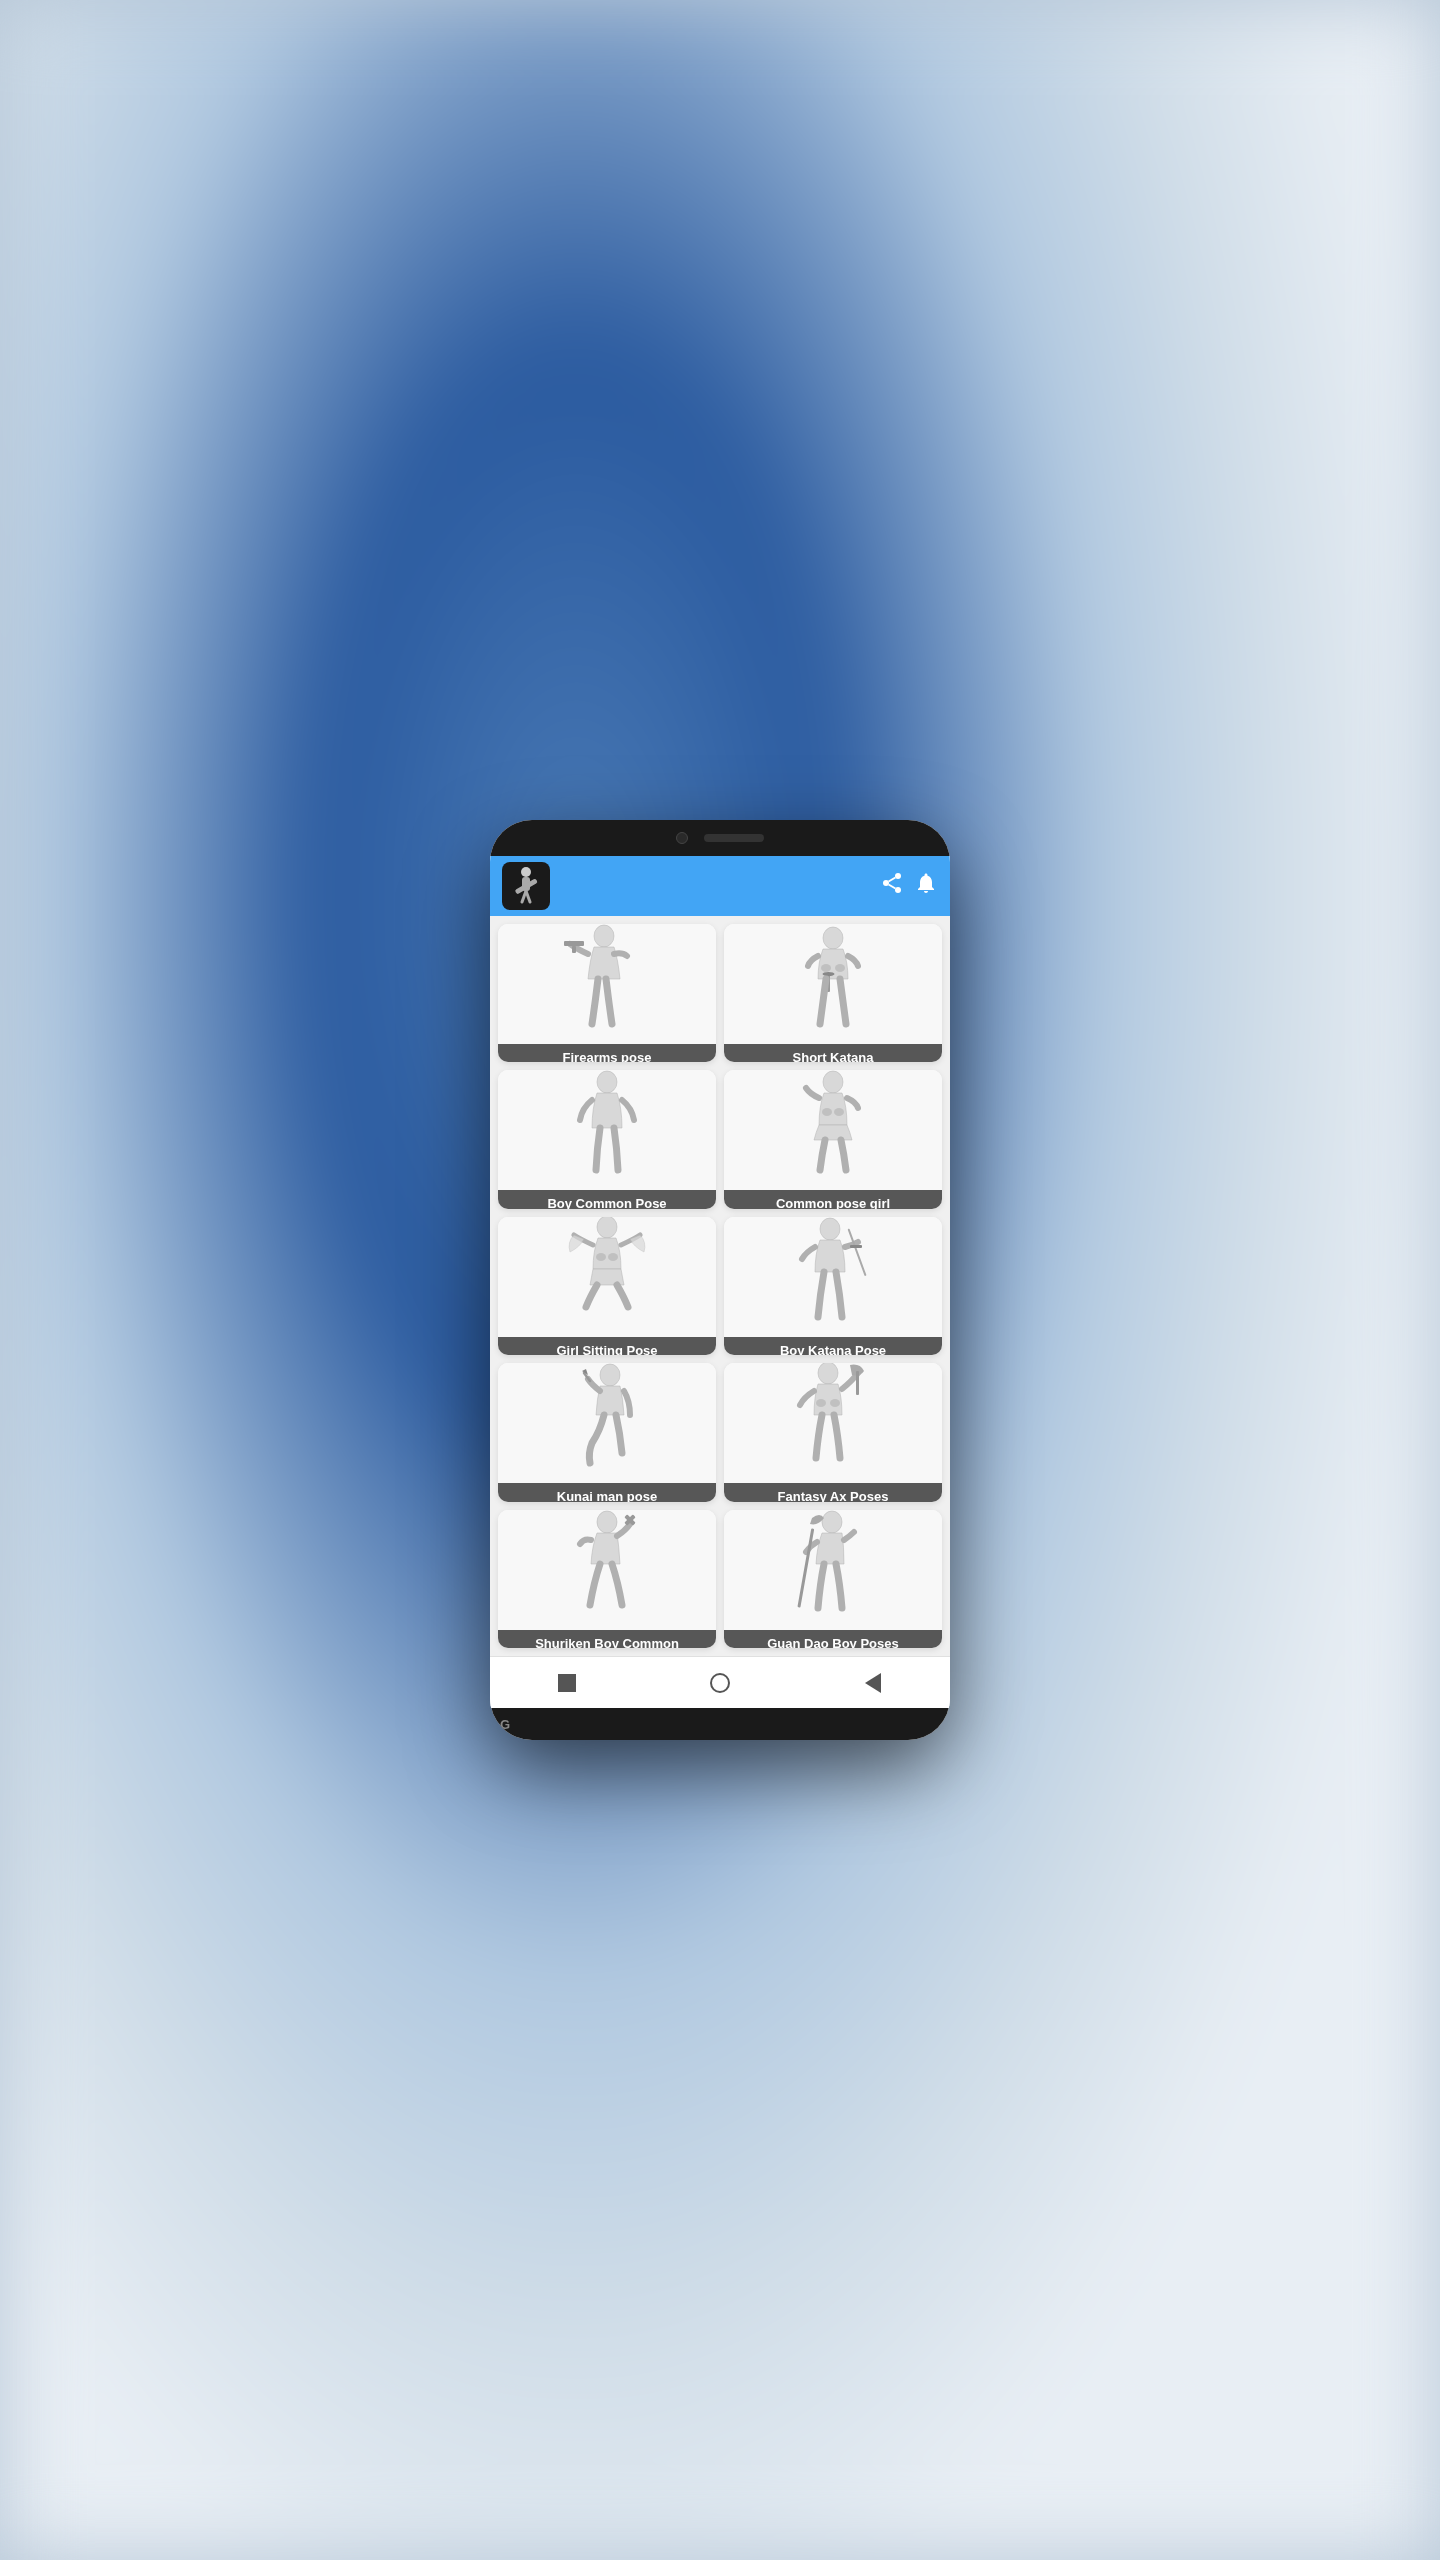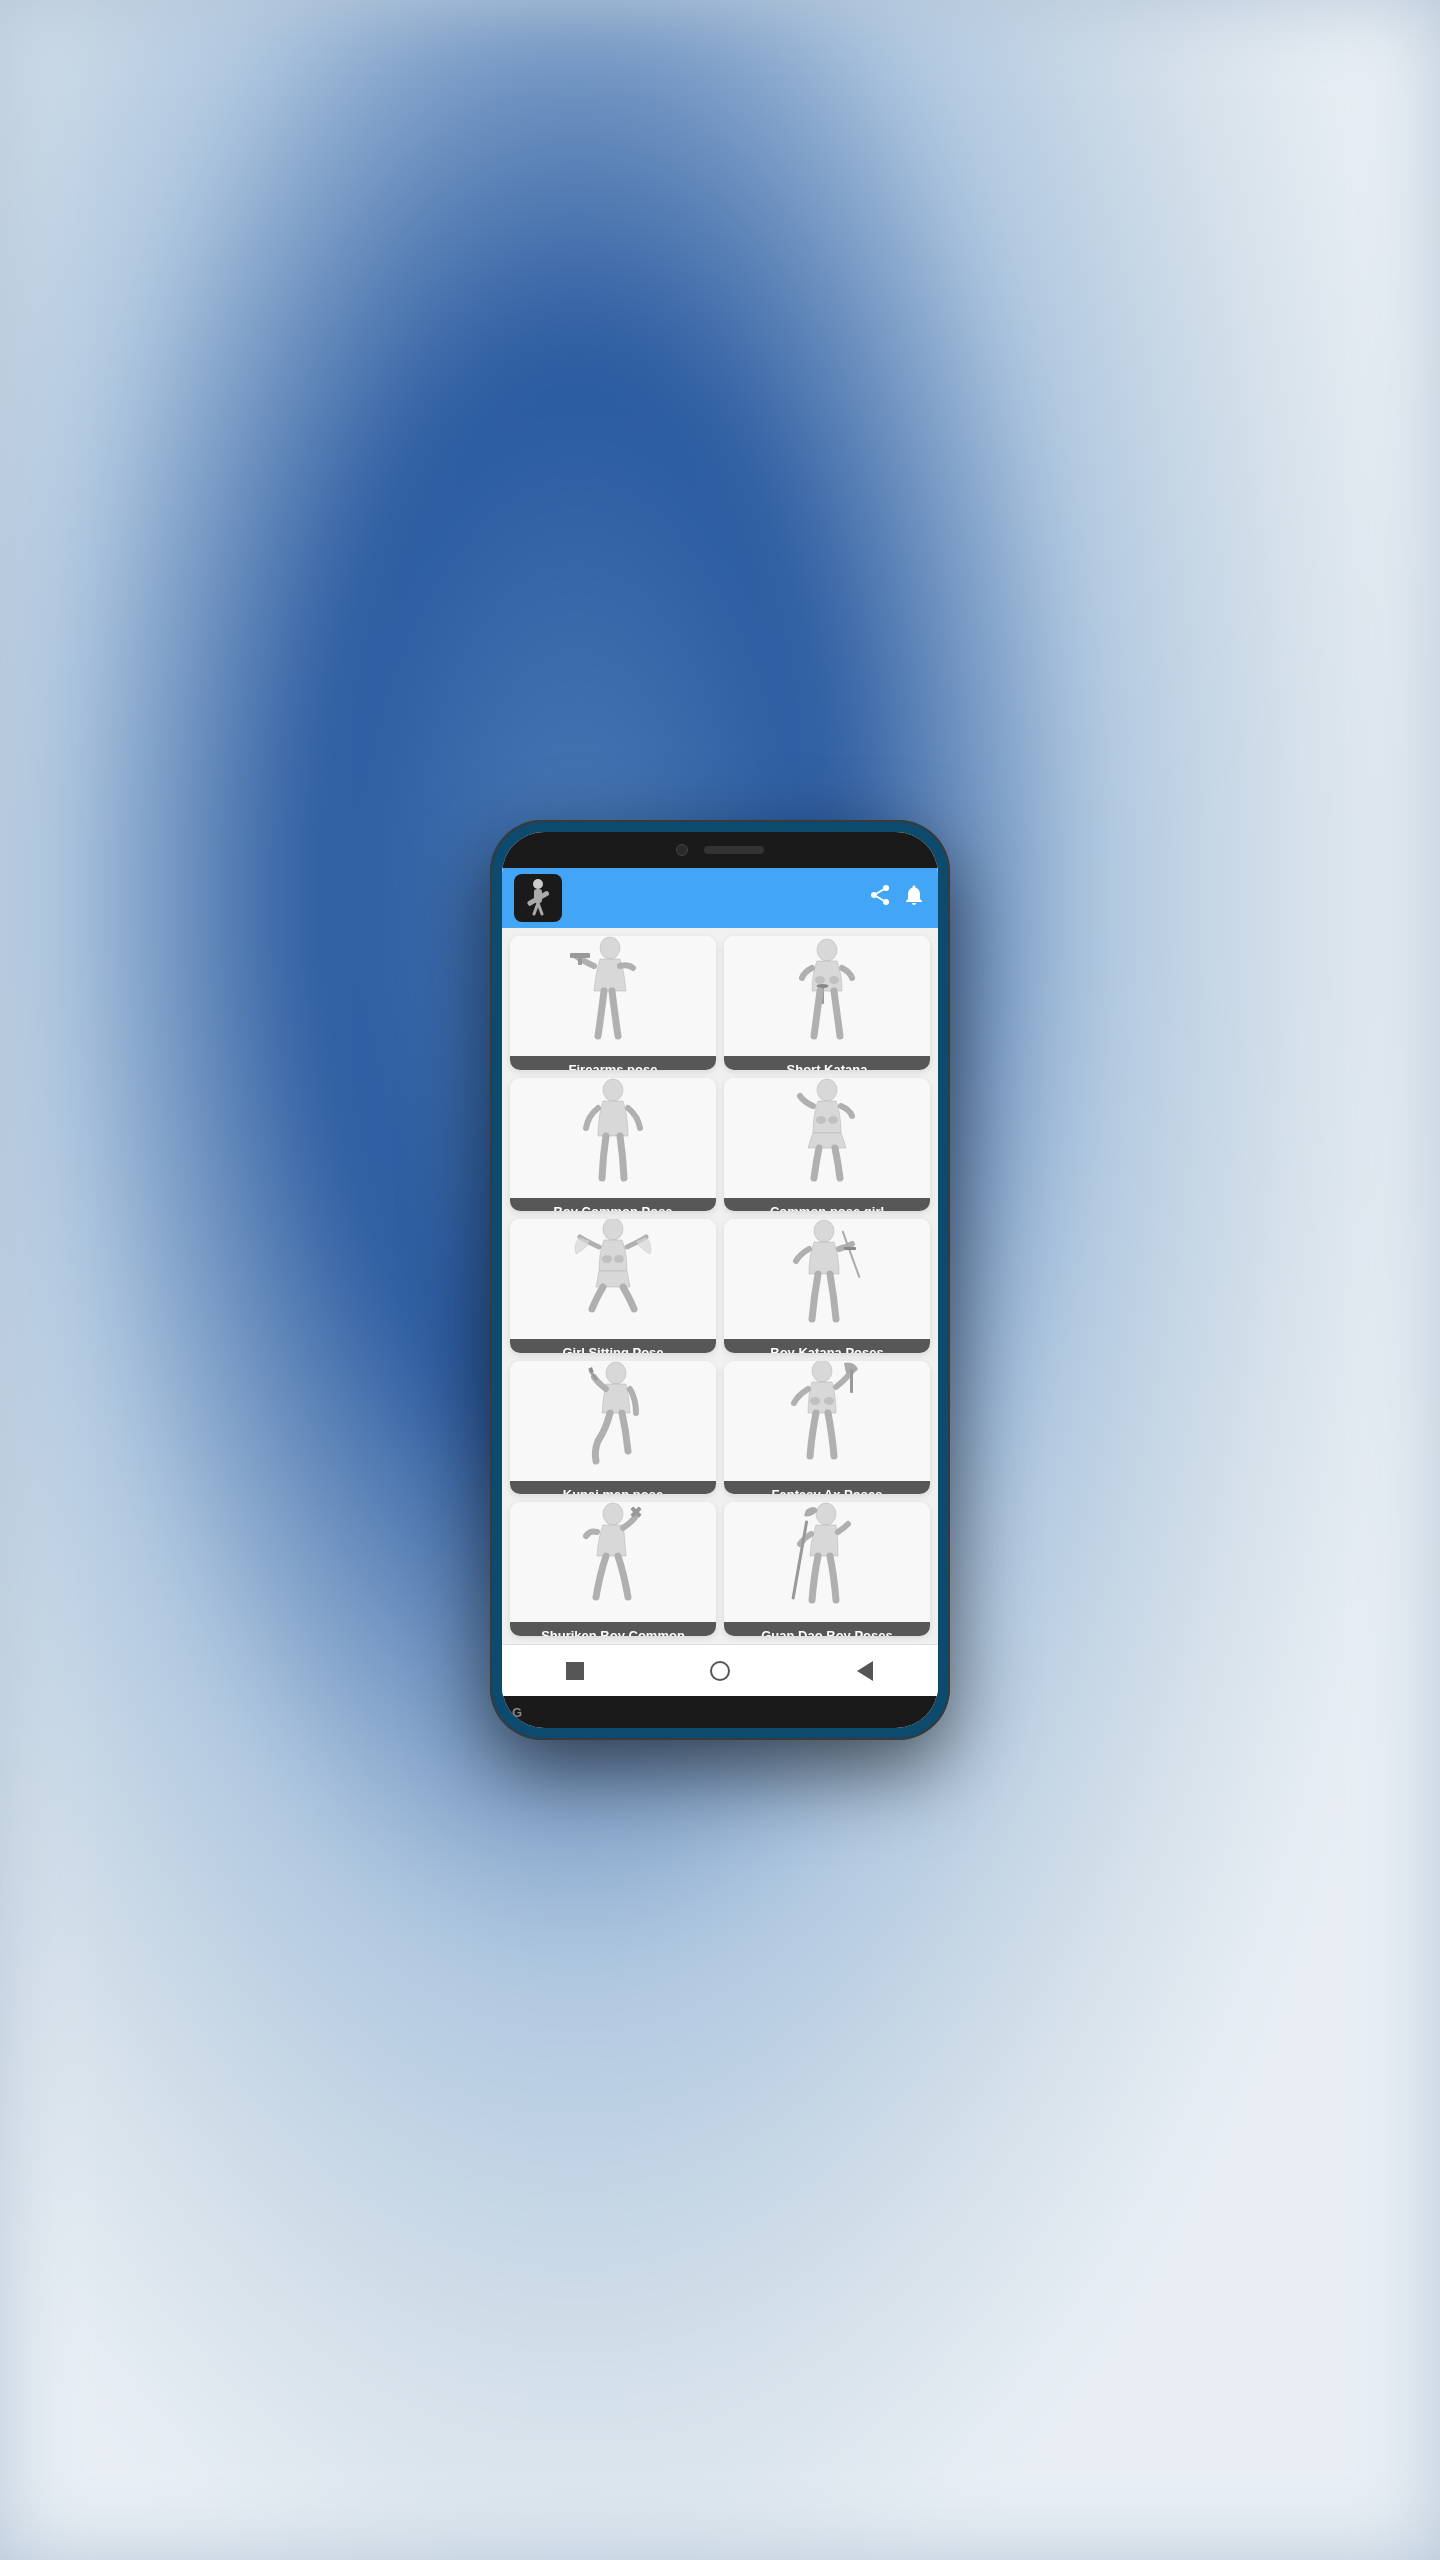--- a/index.html
+++ b/index.html
@@ -30,21 +30,20 @@
       display: flex;
       align-items: center;
       justify-content: center;
     }
 
     .phone-outer {
       width: 460px;
       height: 920px;
       background: #0c4a6e;
       border-radius: 52px;
-      padding: 12px;
       box-shadow: 0 30px 80px rgba(0,0,0,0.6), inset 0 0 0 2px #3a3a3a;
       position: relative;
     }
 
     .phone-inner {
       width: 100%;
       height: 100%;
       background: #ffffff;
       border-radius: 42px;
       overflow: hidden;
@@ -414,21 +413,21 @@
 
                 <rect x="68" y="10" width="2" height="50" rx="1" fill="#aaa" transform="rotate(-20 70 35)"></rect>
                 <rect x="62" y="28" width="12" height="3" rx="1" fill="#888"></rect>
 
                 <path d="M27 30 Q18 35 14 42" stroke="#b0b0b0" stroke-width="6" stroke-linecap="round" fill="none"></path>
 
                 <path d="M36 55 Q32 78 30 100" stroke="#b0b0b0" stroke-width="7" stroke-linecap="round" fill="none"></path>
                 <path d="M48 55 Q52 78 54 100" stroke="#b0b0b0" stroke-width="7" stroke-linecap="round" fill="none"></path>
               </svg>
             </div>
-            <div class="pose-label">Boy Katana Poses</div>
+            <div class="pose-label">Boy Katana Pose</div>
           </div>
 
           <div class="pose-card">
             <div class="pose-image">
               <svg viewBox="0 0 90 120">
 
                 <ellipse cx="48" cy="12" rx="10" ry="11" class="figure"></ellipse>
 
                 <path d="M38 23 Q35 35 34 52 L62 52 Q61 35 58 23 Z" class="figure"></path>
 

